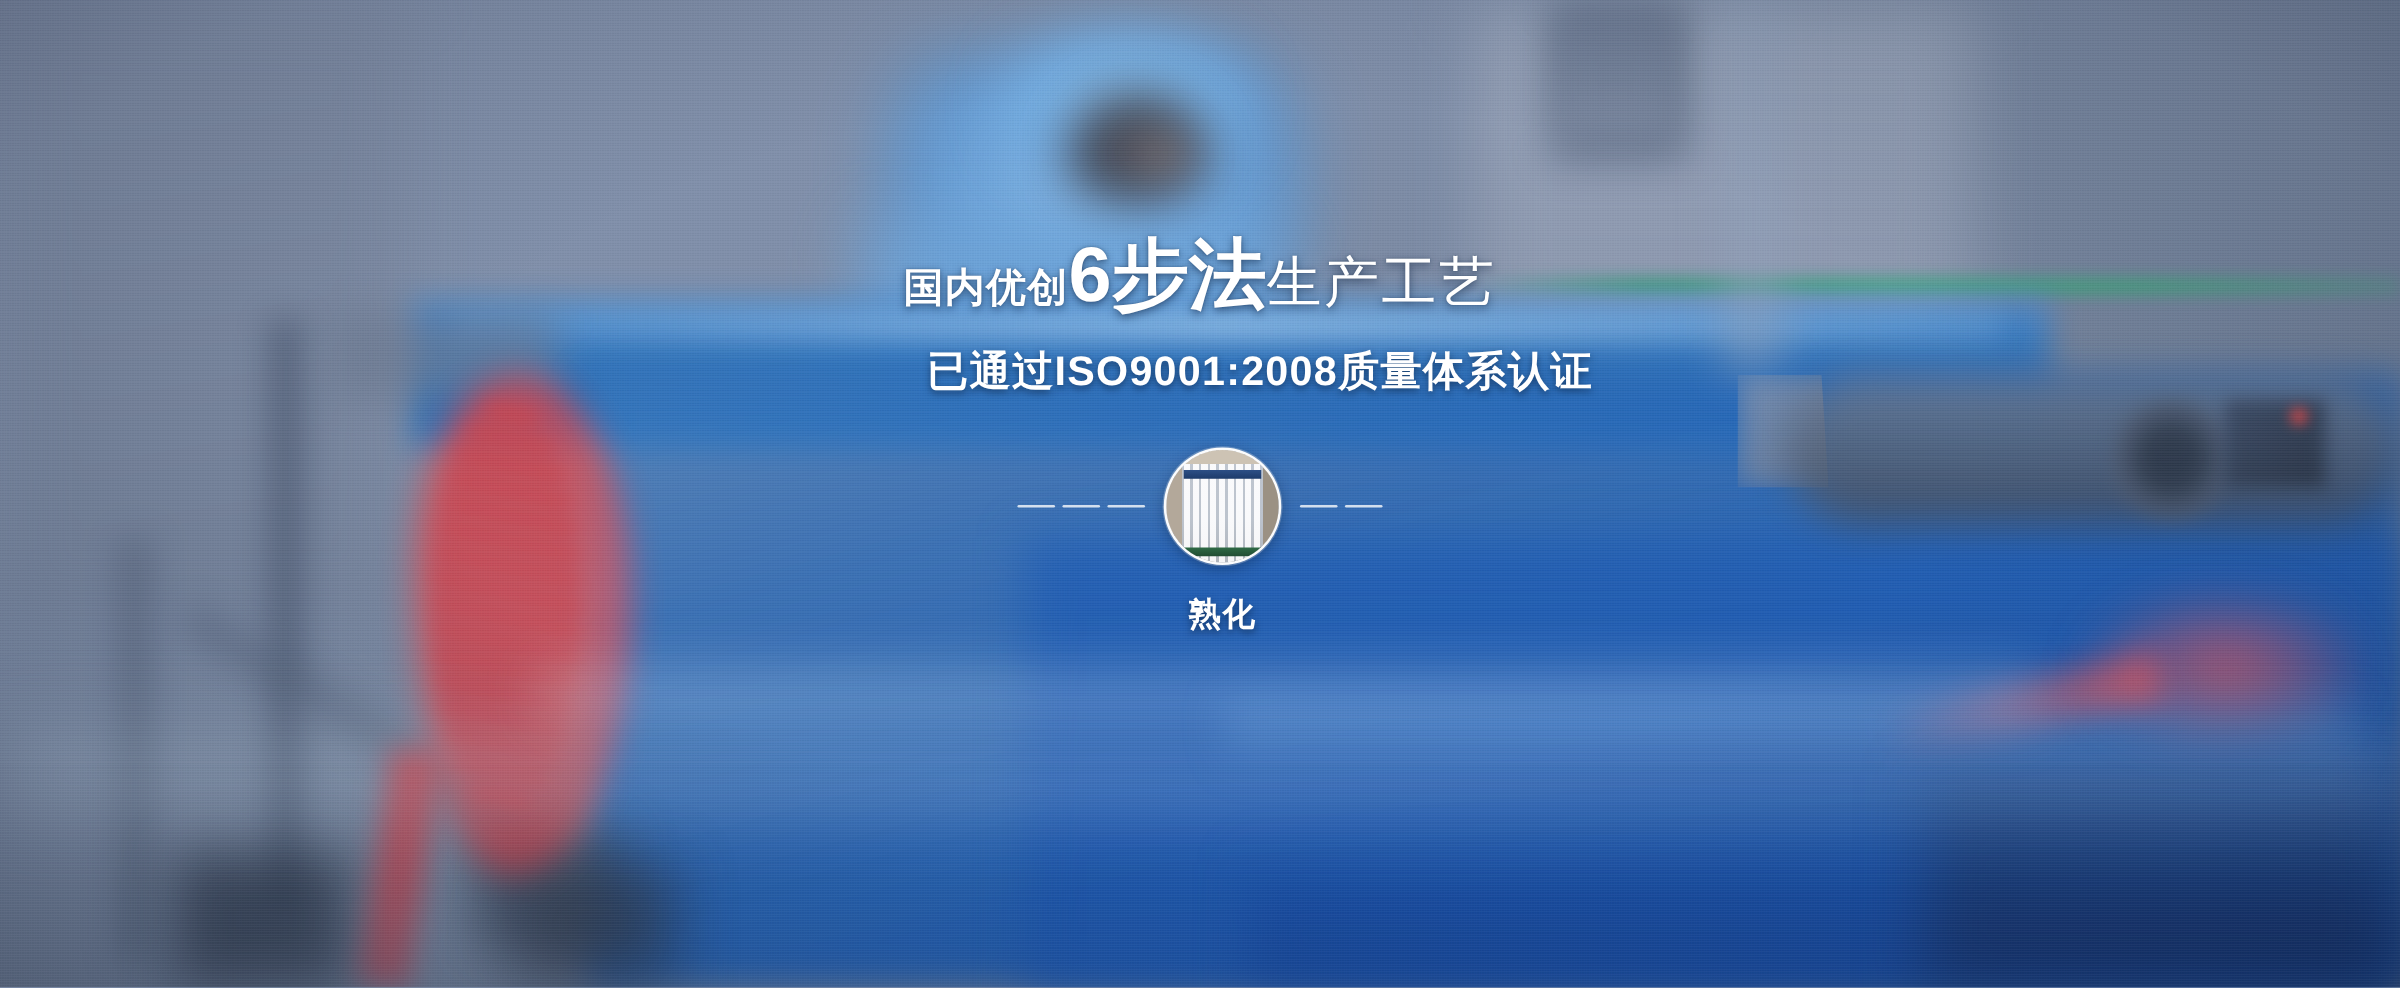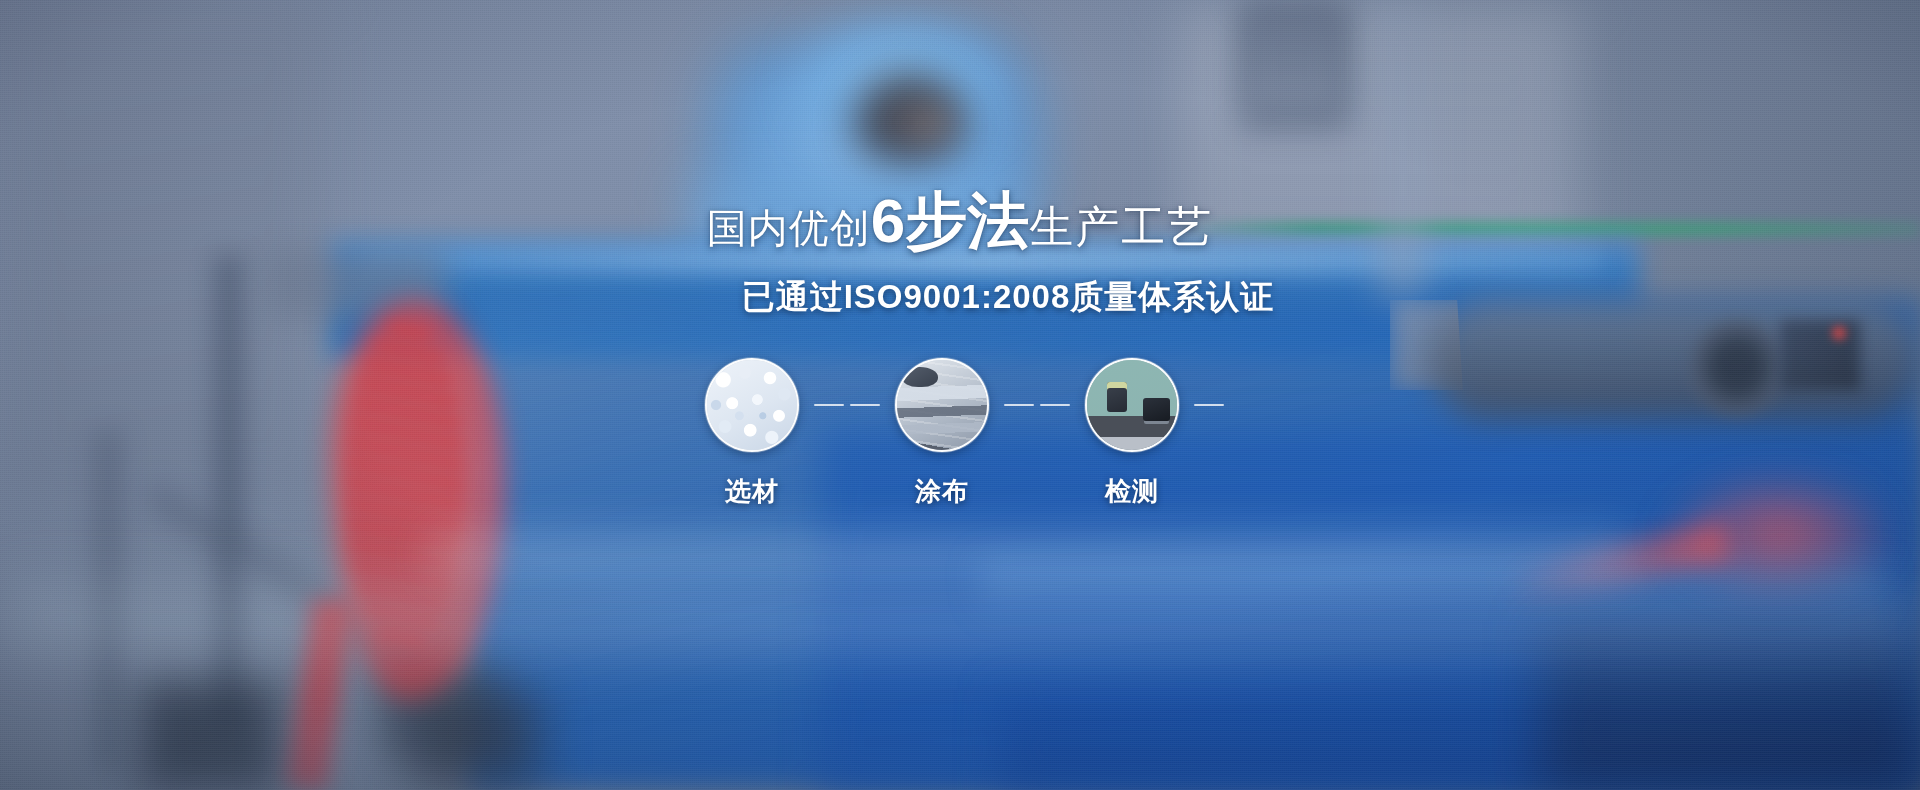--- a/index.html
+++ b/index.html
@@ -261,21 +261,21 @@
   .headline {
     position:absolute;
     top:190px; left:0; width:100%;
     text-align:center;
     white-space:nowrap;
     color:#fff;
     line-height:1;
     text-shadow:0 2px 7px rgba(10,30,60,.55), 0 0 2px rgba(20,40,70,.35);
   }
   .headline .hl-a {
-    font-size:40px; font-weight:normal; letter-spacing:1px;
+    font-size:32px; font-weight:bold; letter-spacing:1px;
     vertical-align:baseline;
     text-align:center;
   }
   .headline .hl-b {
     font-size:62px; font-weight:bold; letter-spacing:0px;
     vertical-align:baseline;
   }
   .headline .hl-c {
     font-size:44px; font-weight:normal; letter-spacing:2px;
     vertical-align:baseline;
@@ -511,58 +511,46 @@
   <div class="content">
 
     <div class="headline">
       <span class="hl-a">国内优创</span><span class="hl-b">6步法</span><span class="hl-c">生产工艺</span>
     </div>
 
     <div class="subtitle">已通过ISO9001:2008质量体系认证</div>
 
     <div class="steps">
 
-      <div class="step">
-        <div class="step-circle">
-          <div class="thumb thumb-pellets"></div>
-        </div>
-        <div class="step-label">选材</div>
-      </div>
 
       <div class="connector">
           <span></span>
         </div>
 
 
       <div class="connector">
           <span></span>
         </div>
 
-      <div class="step">
-        <div class="step-circle">
-          <div class="thumb thumb-coat"></div>
-        </div>
-        <div class="step-label">涂布</div>
-      </div>
 
       <div class="connector">
           <span></span>
         </div>
 
+      <div class="step">
+        <div class="step-circle">
+          <div class="thumb thumb-cure"></div>
+        </div>
+        <div class="step-label">熟化</div>
+      </div>
 
       <div class="connector">
           <span></span>
         </div>
 
-      <div class="step">
-        <div class="step-circle">
-          <div class="thumb thumb-test"></div>
-        </div>
-        <div class="step-label">检测</div>
-      </div>
 
       <div class="connector">
           <span></span>
         </div>
 
 
     </div>
   </div>
 </div>
 

